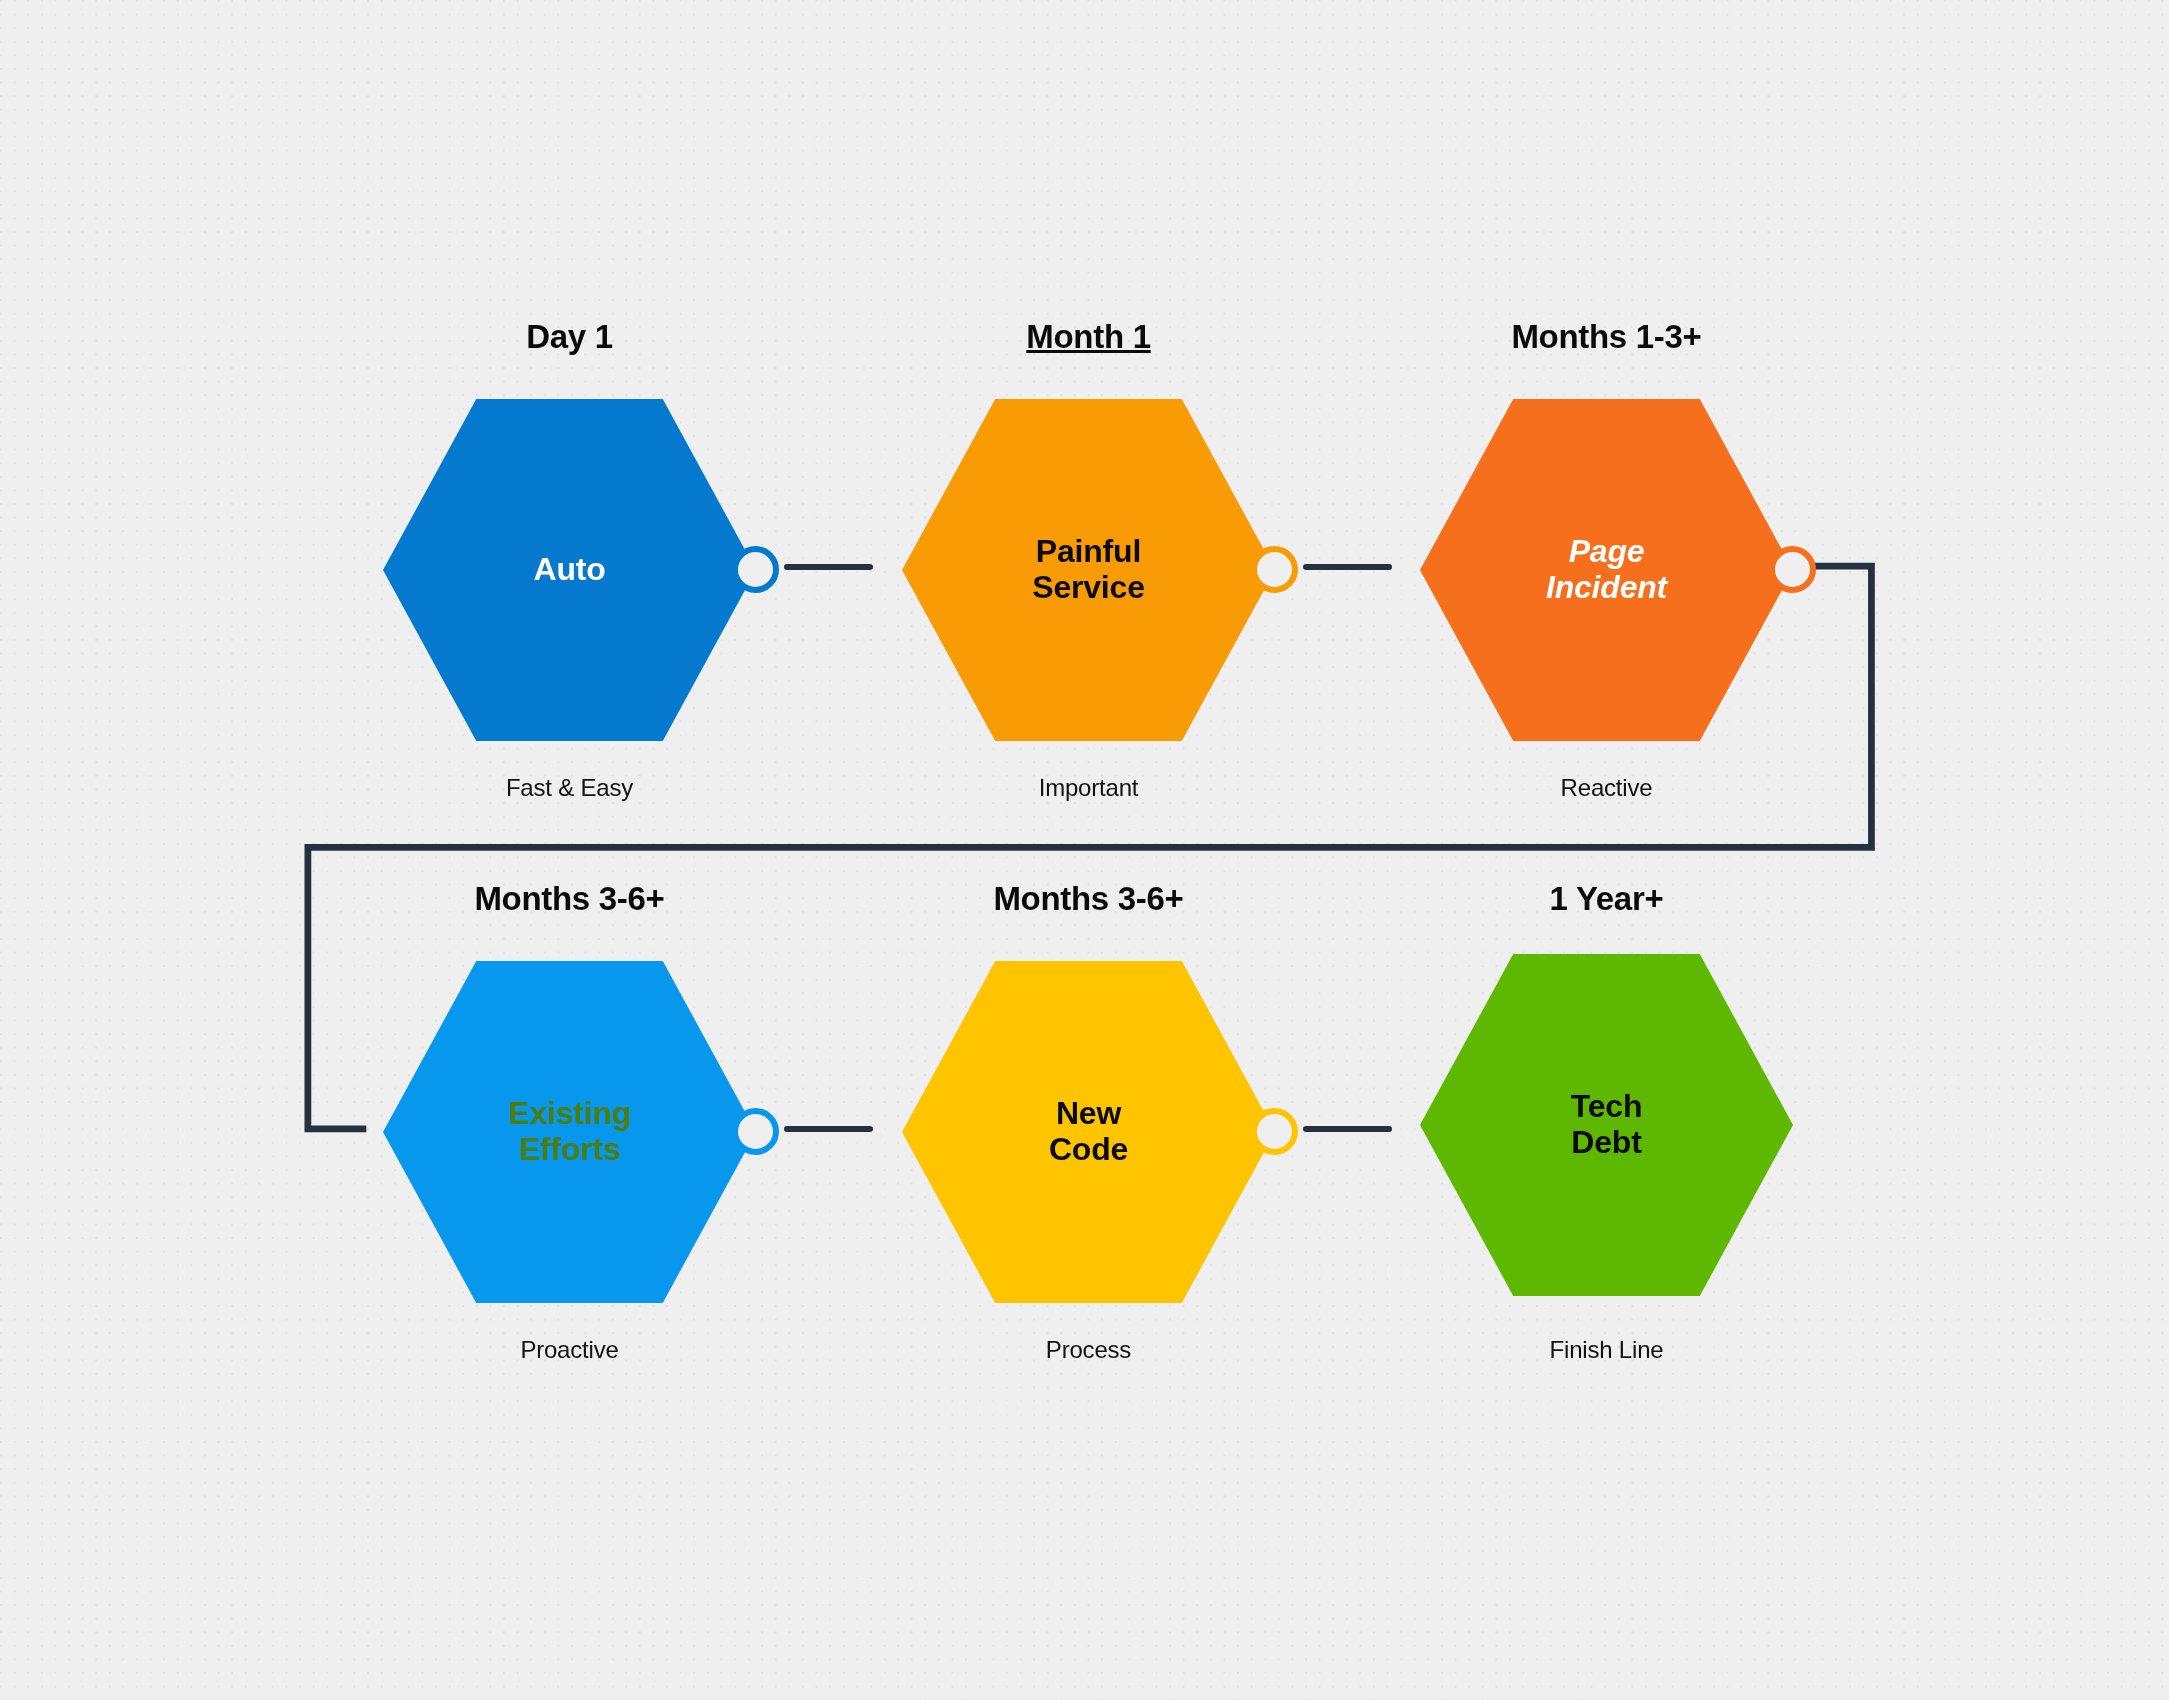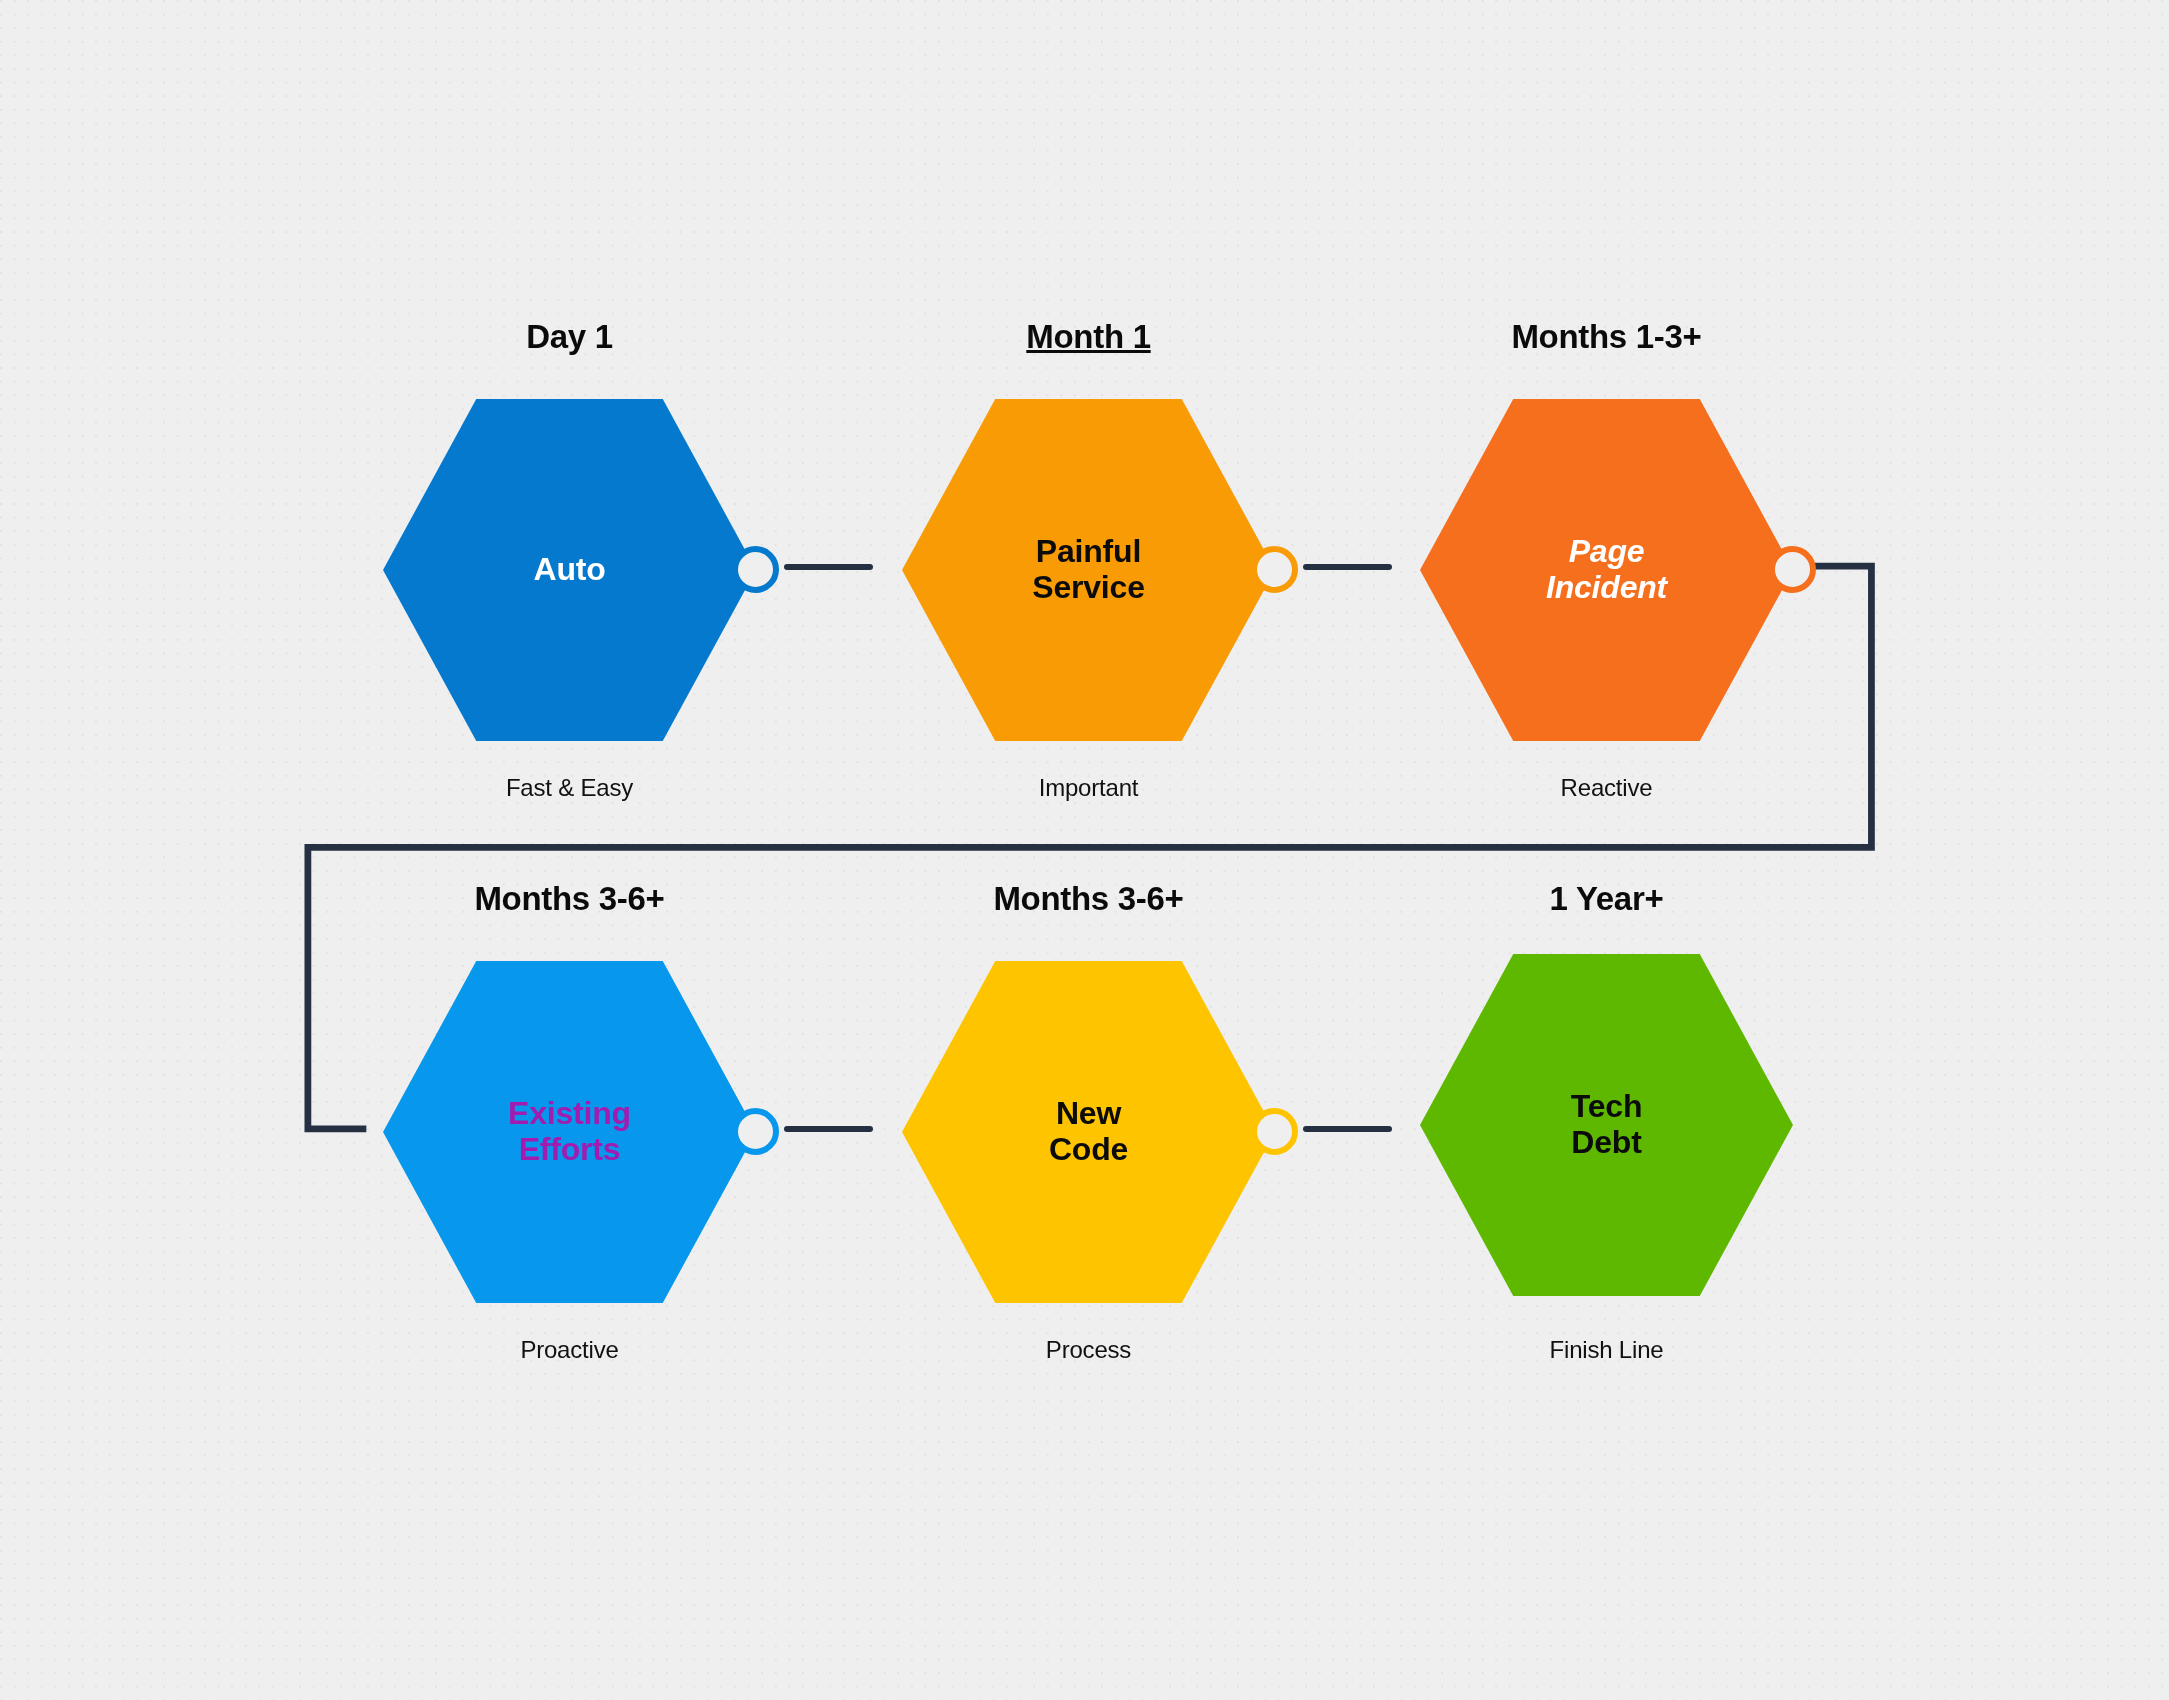--- a/index.html
+++ b/index.html
@@ -166,21 +166,21 @@
 Incident</div>
     </div>
     <div class="knob" style="left:349px; top:215px; border:6px solid #f56f1c;"></div>
     <div class="caption" style="top:443px;">Reactive</div>
   </div>
 
   <div class="node" style="left:383px; top:893px;">
     <div class="time-label" style="top:-12.7px;">Months 3-6+</div>
     <div class="hex-wrap" style="top:68px;">
       <div class="hex" style="background:#0797ec;"></div>
-      <div class="hex-label" style="color:#a21caf;">Existing
+      <div class="hex-label" style="color:#4d7c0f;">Existing
 Efforts</div>
     </div>
     <div class="knob" style="left:349px; top:215px; border:6px solid #0797ec;"></div>
     <div class="caption" style="top:443px;">Proactive</div>
   </div>
 
   <div class="node" style="left:902px; top:893px;">
     <div class="time-label" style="top:-12.7px;">Months 3-6+</div>
     <div class="hex-wrap" style="top:68px;">
       <div class="hex" style="background:#ffc400;"></div>

